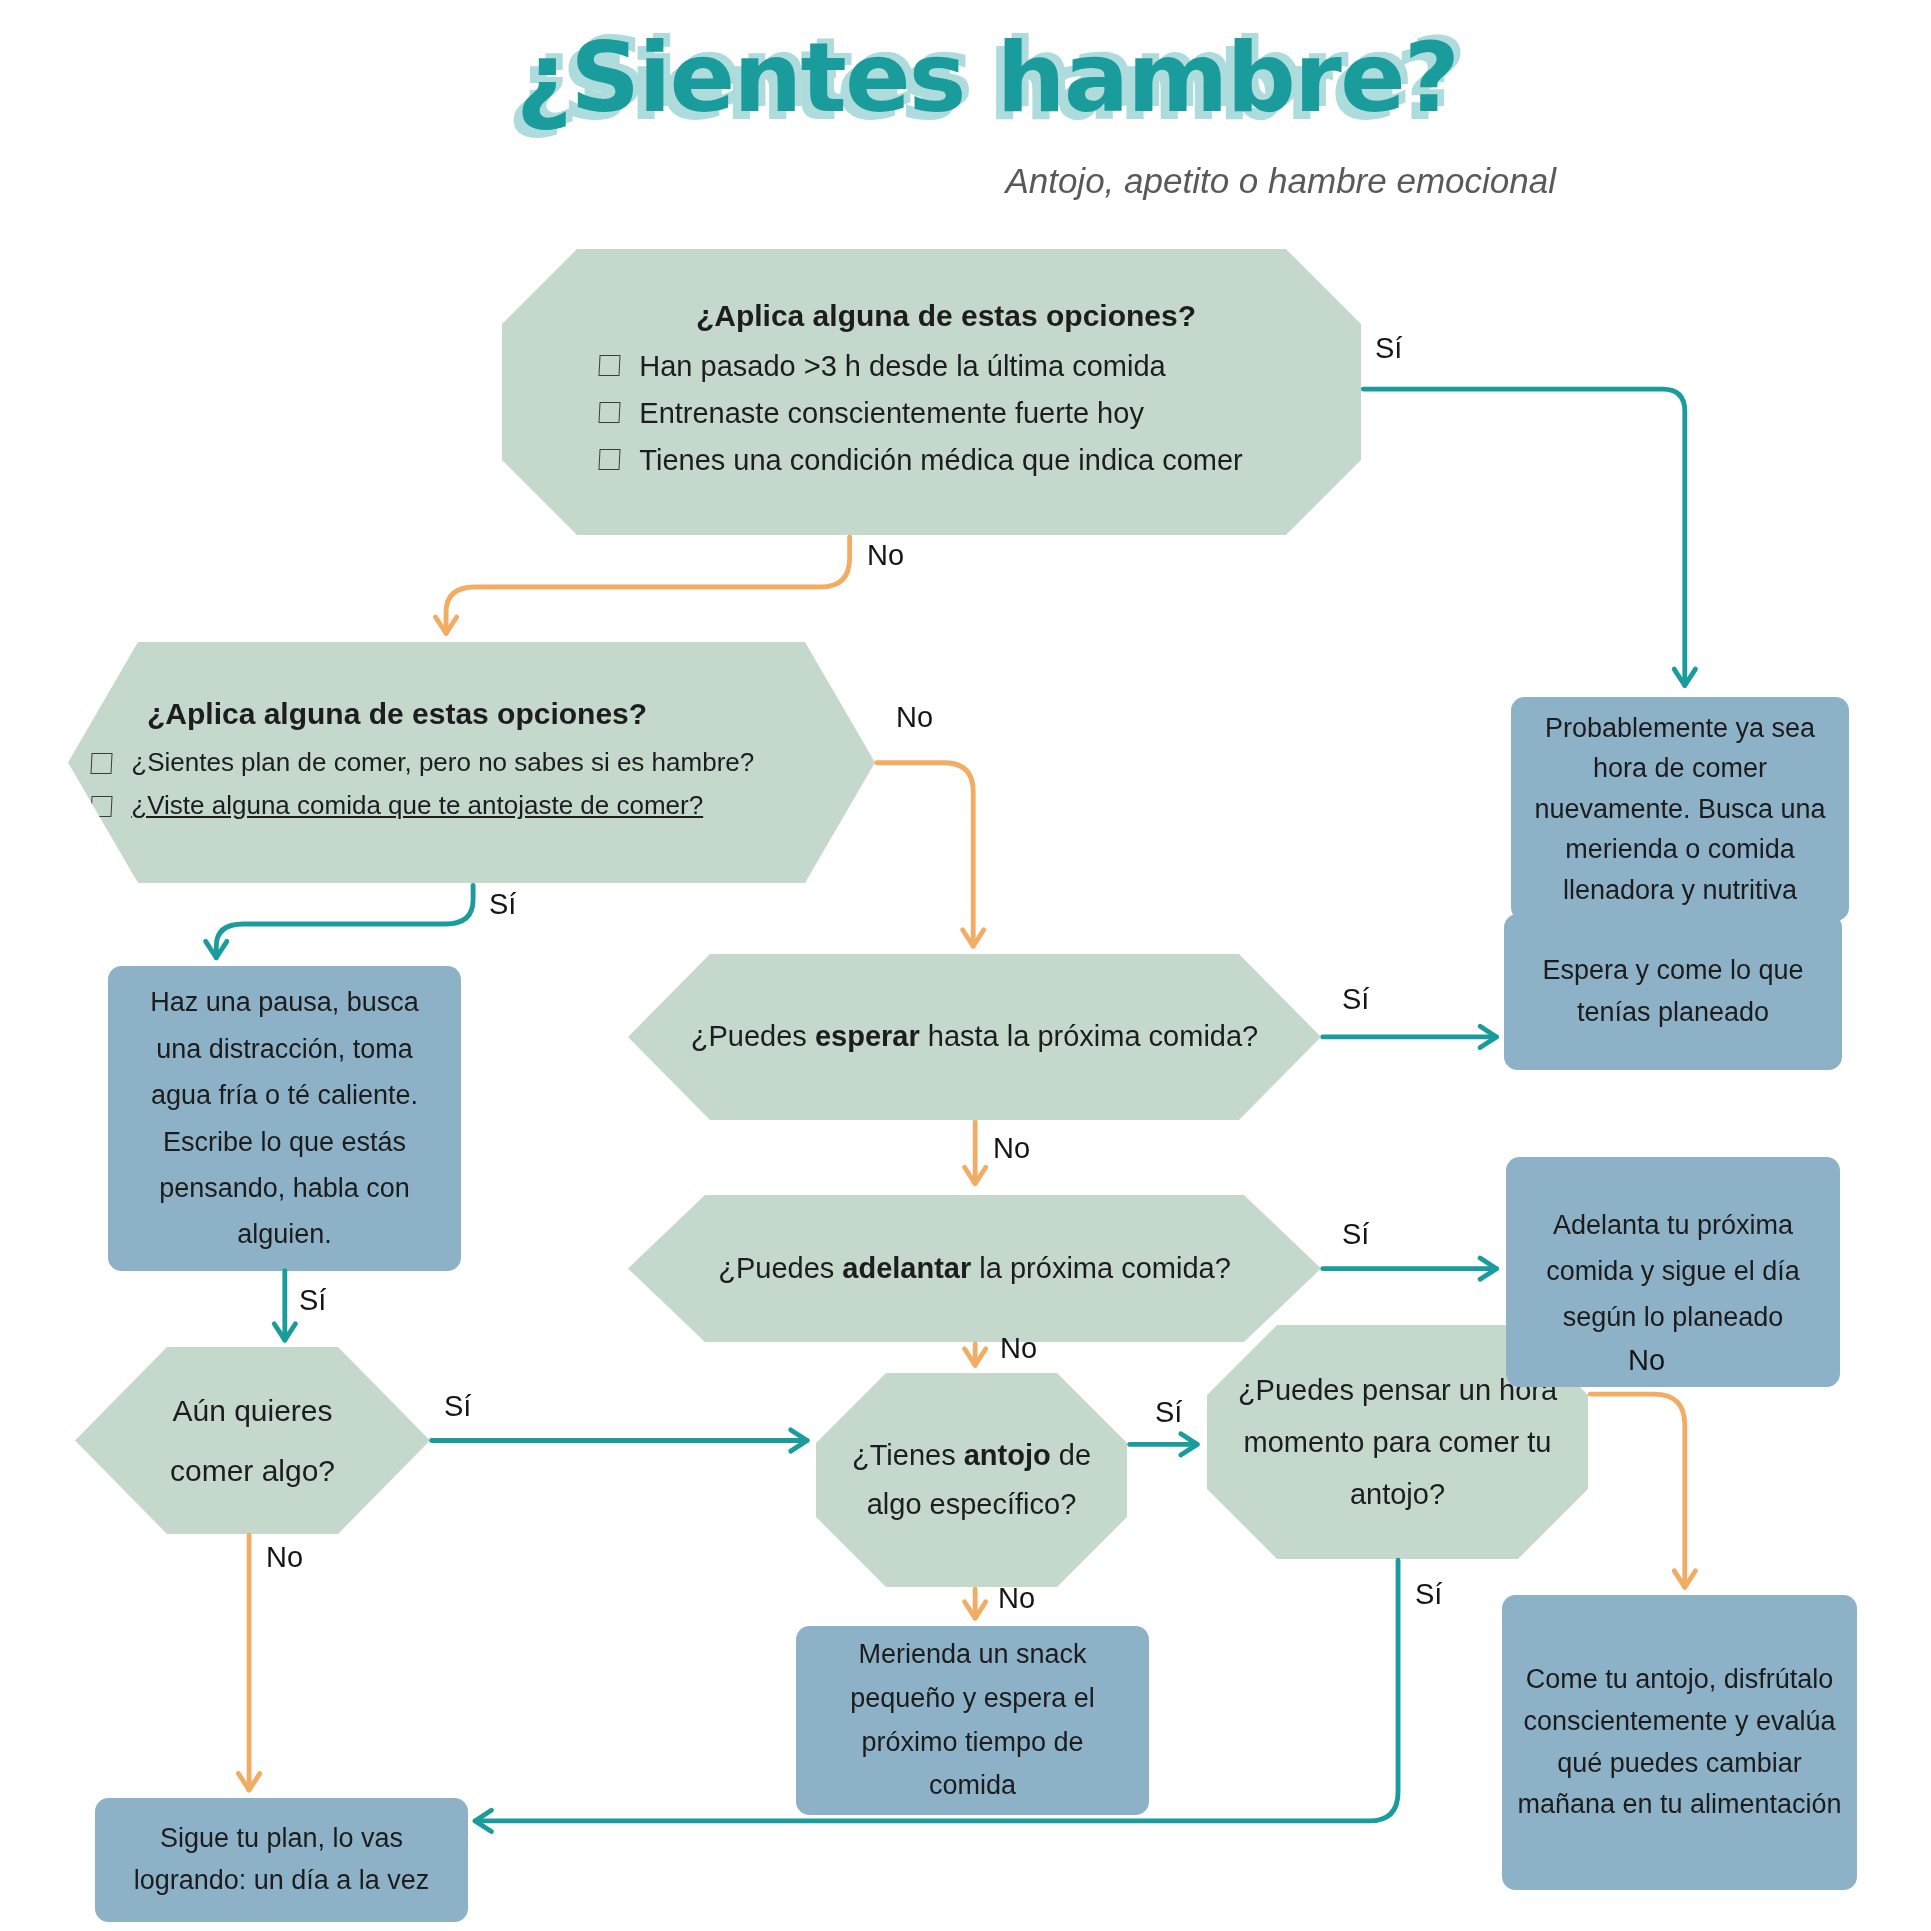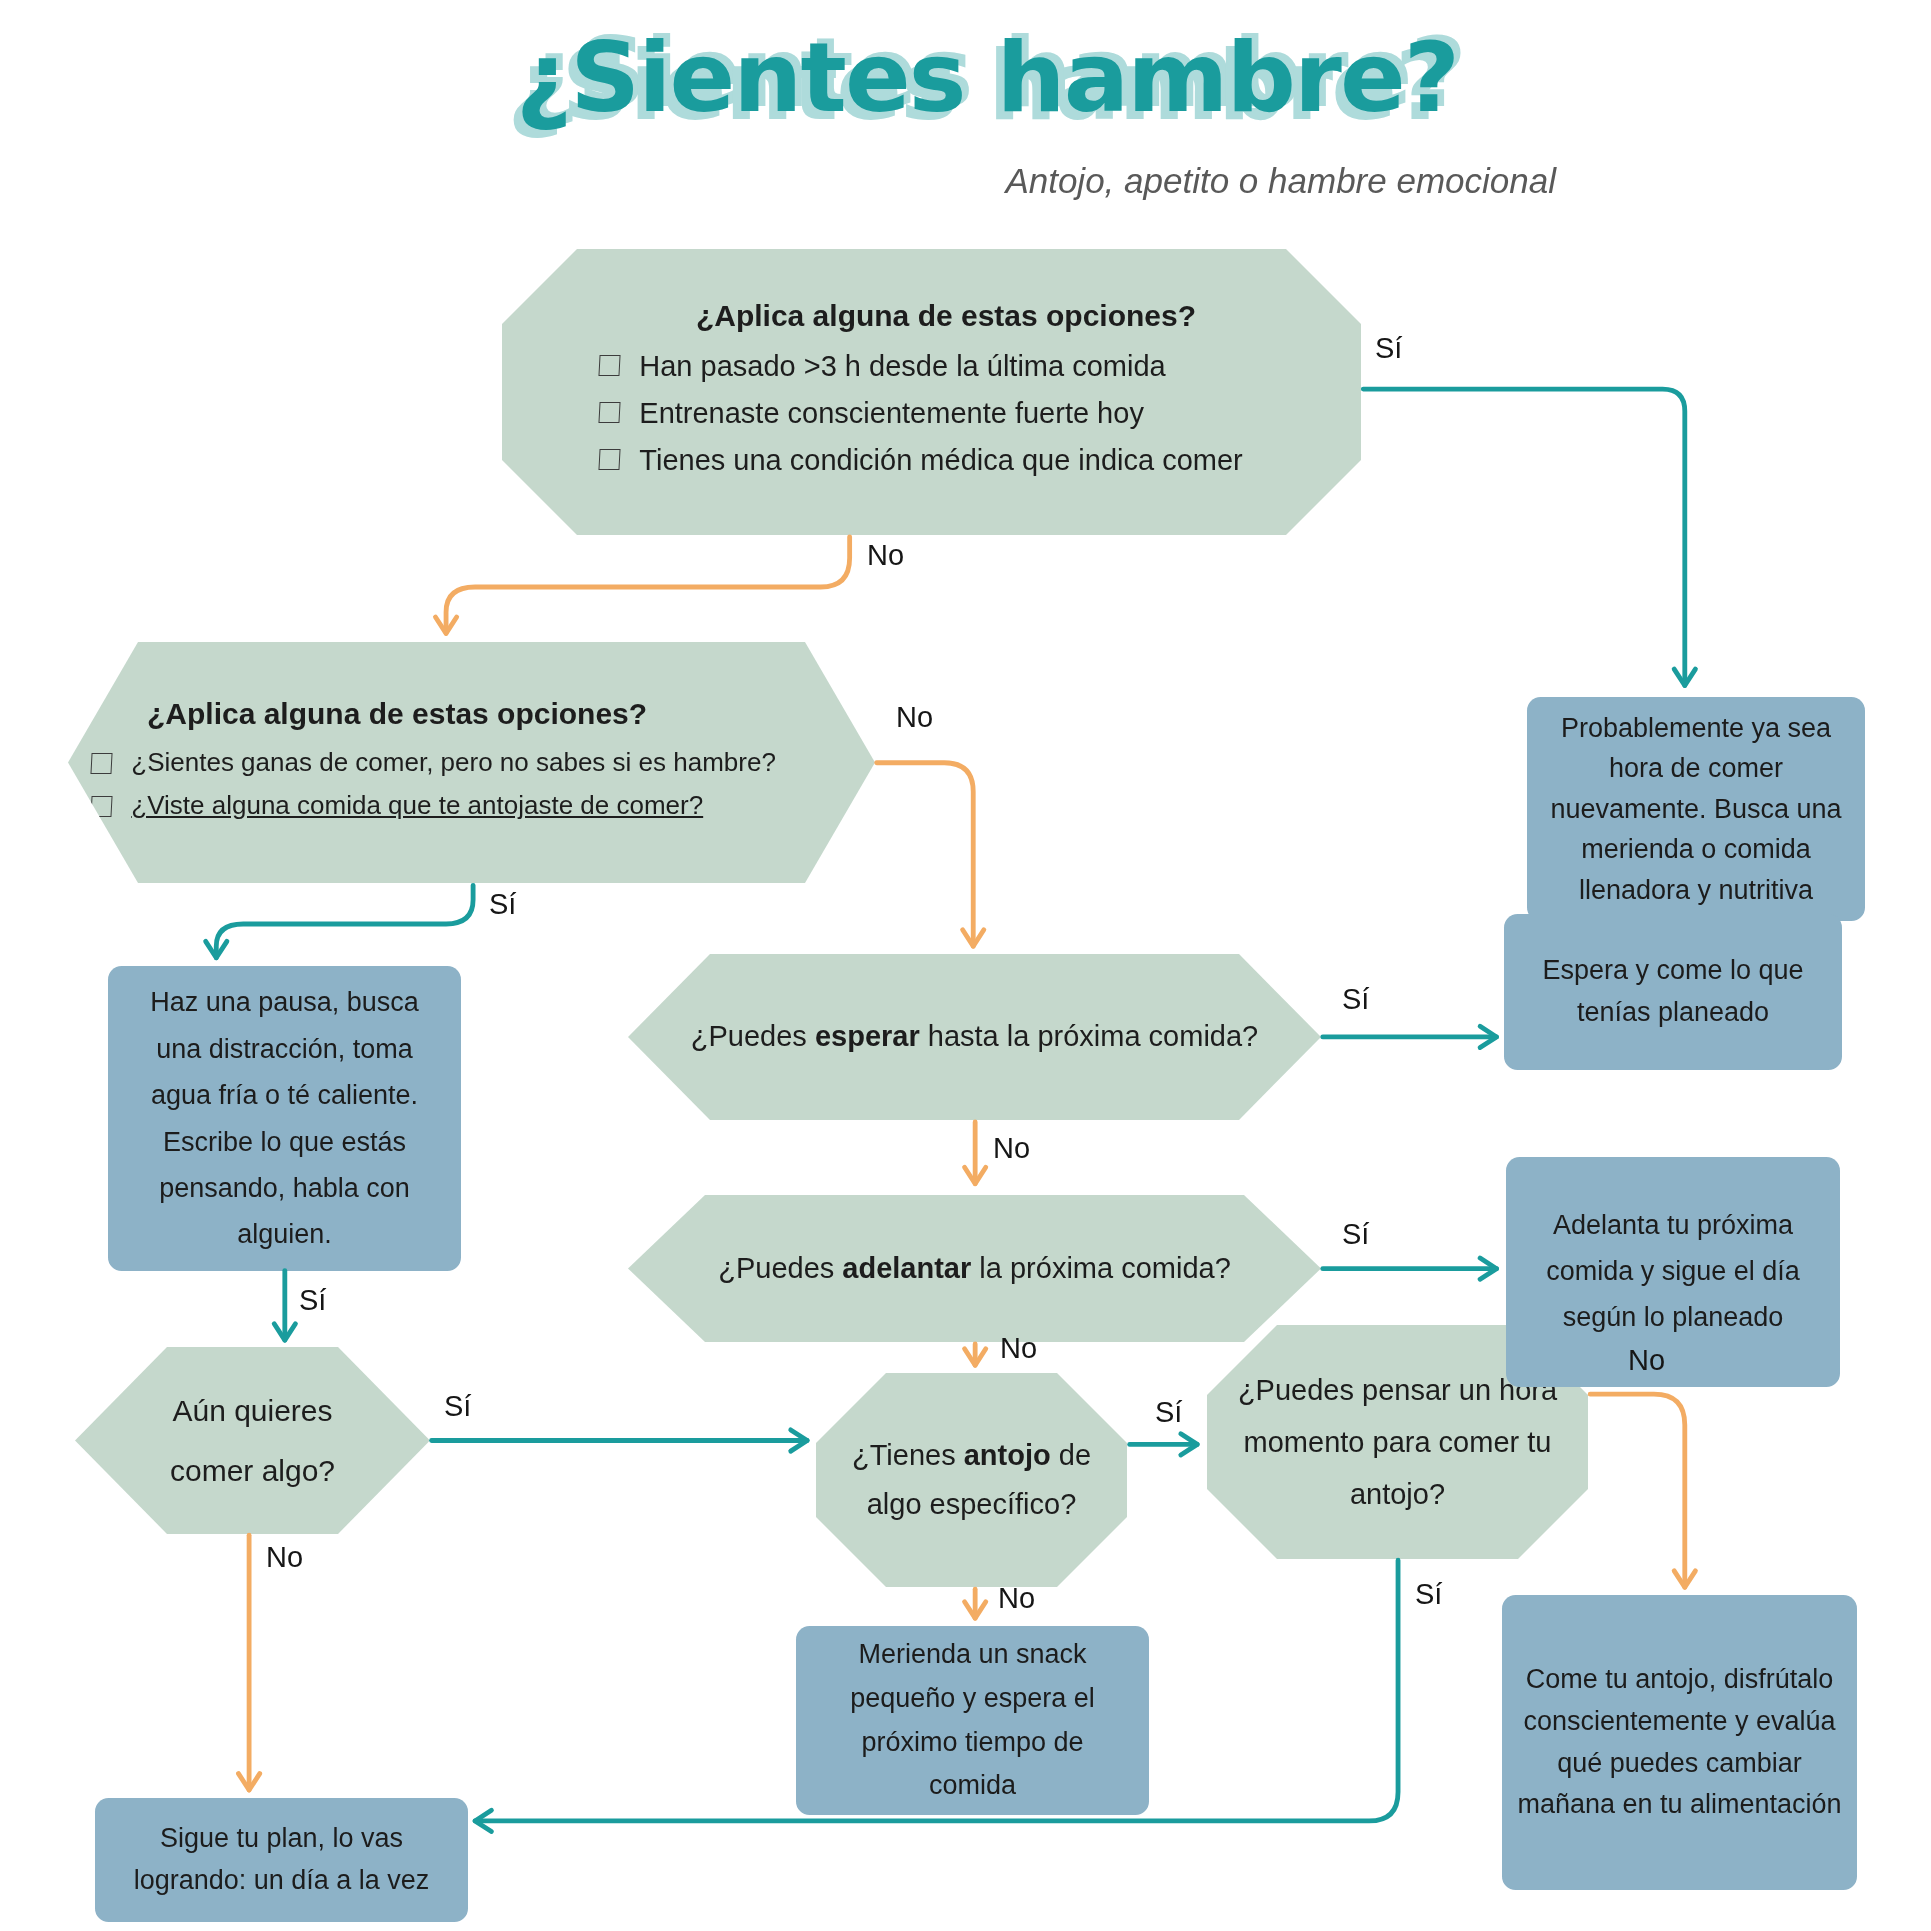--- a/index.html
+++ b/index.html
@@ -65,21 +65,21 @@
     <div class="row">
       <span class="cb"></span>
       <span style="font-size:29px;">Tienes una condición médica que indica comer</span>
     </div>
   </div>
 
   <div class="shape hex" style="--c:70px;left:68px;top:642px;width:807px;height:241px;padding:0 75px 0 23px;">
     <div class="qtitle" style="margin-left:56px;">¿Aplica alguna de estas opciones?</div>
     <div class="row">
       <span class="cb"></span>
-      <span style="font-size:26px;">¿Sientes ganas de comer, pero no sabes si es hambre?</span>
+      <span style="font-size:26px;">¿Sientes plan de comer, pero no sabes si es hambre?</span>
     </div>
     <div class="row">
       <span class="cb"></span>
       <span style="font-size:26px;text-decoration:underline;">¿Viste alguna comida que te antojaste de comer?</span>
     </div>
   </div>
 
   <div class="shape hex" style="--c:82px;left:628px;top:954px;width:693px;height:166px;">
     <div class="qcenter"><span>¿Puedes </span><span class="b">esperar</span><span> hasta la próxima comida?</span></div>
   </div>
@@ -93,21 +93,21 @@
   </div>
 
   <div class="shape oct" style="--c:70px;left:816px;top:1373px;width:311px;height:214px;">
     <div class="qcenter" style="padding:0 24px;"><span>¿Tienes </span><span class="b">antojo</span><span> de algo específico?</span></div>
   </div>
 
   <div class="shape oct" style="--c:70px;left:1207px;top:1325px;width:381px;height:234px;">
     <div class="qcenter" style="line-height:1.8;padding:0 29px;">¿Puedes pensar un hora momento para comer tu antojo?</div>
   </div>
 
-  <div class="box" style="left:1511px;top:697px;width:338px;height:224px;line-height:1.5;padding:7.7px 15.4px;margin-left:16px;">Probablemente ya sea hora de comer nuevamente. Busca una merienda o comida llenadora y nutritiva</div>
+  <div class="box" style="left:1511px;top:697px;width:338px;height:224px;line-height:1.5;padding:7.7px 15.4px;">Probablemente ya sea hora de comer nuevamente. Busca una merienda o comida llenadora y nutritiva</div>
 
   <div class="box" style="left:1504px;top:914px;width:338px;height:156px;">Espera y come lo que tenías planeado</div>
 
   <div class="box" style="left:1506px;top:1157px;width:334px;height:230px;line-height:1.7;">Adelanta tu próxima comida y sigue el día según lo planeado</div>
 
   <div class="box" style="left:796px;top:1626px;width:353px;height:189px;line-height:1.62;">Merienda un snack pequeño y espera el próximo tiempo de comida</div>
 
   <div class="box" style="left:108px;top:966px;width:353px;height:305px;line-height:1.72;padding:7.7px 17.4px;">Haz una pausa, busca una distracción, toma agua fría o té caliente. Escribe lo que estás pensando, habla con alguien.</div>
 
   <div class="box" style="left:1502px;top:1595px;width:355px;height:295px;line-height:1.55;padding:7.7px 15.4px;">Come tu antojo, disfrútalo conscientemente y evalúa qué puedes cambiar mañana en tu alimentación</div>

